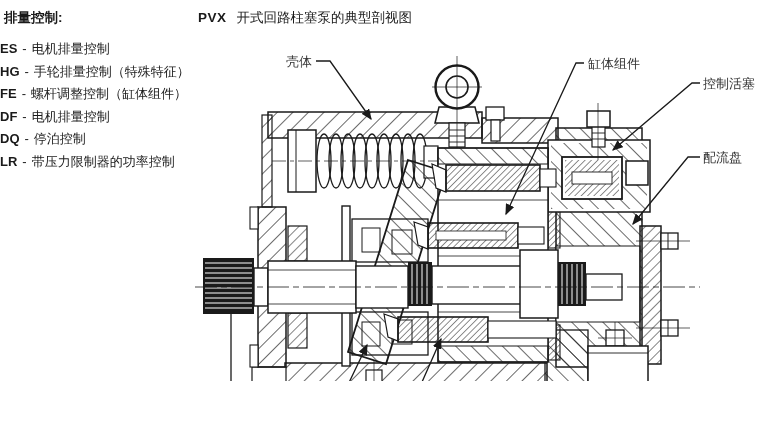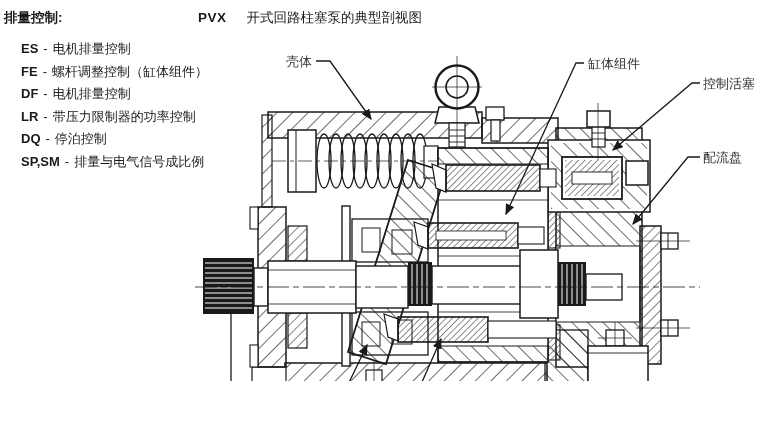--- a/index.html
+++ b/index.html
@@ -1,45 +1,45 @@
 <!DOCTYPE html>
 <html><head>
 <meta charset="utf-8">
 <style>
   html,body{margin:0;padding:0;background:#fff;}
   .page{position:relative;width:763px;height:381px;background:#ffffff;overflow:hidden;
         font-family:"Liberation Sans","DejaVu Sans",sans-serif;color:#1a1a1a;}
   .list-title{position:absolute;left:4px;top:9px;font-size:13.5px;font-weight:bold;}
   .diagram-title{position:absolute;left:198px;top:9px;font-size:13.5px;}
-  .diagram-title .code{font-weight:bold;margin-right:20px;letter-spacing:.5px;}
-  .control-list{position:absolute;left:21px;top:38px;}
+  .diagram-title .code{font-weight:bold;margin-right:10px;letter-spacing:.5px;}
+  .control-list{position:absolute;left:0;top:38px;}
   .control-row{height:22.6px;line-height:22.6px;font-size:13px;white-space:nowrap;}
   .control-row .code{font-weight:bold;}
   .control-row .sep{margin:0 5px;}
   svg.diagram{position:absolute;left:0;top:0;}
   svg text{font-family:"Liberation Sans","DejaVu Sans",sans-serif;font-size:13px;fill:#333;}
 </style>
 </head>
 <body>
 
 <div class="page">
 
   <div class="list-title">排量控制:</div>
 
   <div class="diagram-title">
     <span class="code">PVX</span><span>开式回路柱塞泵的典型剖视图</span>
   </div>
 
   <div class="control-list">
     <div class="control-row"><span class="code">ES</span><span class="sep">-</span><span>电机排量控制</span></div>
+    <div class="control-row"><span class="code">HG</span><span class="sep">-</span><span>手轮排量控制（特殊特征）</span></div>
     <div class="control-row"><span class="code">FE</span><span class="sep">-</span><span>螺杆调整控制（缸体组件）</span></div>
     <div class="control-row"><span class="code">DF</span><span class="sep">-</span><span>电机排量控制</span></div>
+    <div class="control-row"><span class="code">DQ</span><span class="sep">-</span><span>停泊控制</span></div>
     <div class="control-row"><span class="code">LR</span><span class="sep">-</span><span>带压力限制器的功率控制</span></div>
-    <div class="control-row"><span class="code">DQ</span><span class="sep">-</span><span>停泊控制</span></div>
-    <div class="control-row"><span class="code">SP,SM</span><span class="sep">-</span><span>排量与电气信号成比例</span></div>
   </div>
 
   <svg class="diagram" width="763" height="437" viewBox="0 0 763 437">
     <defs>
       <pattern id="hA" patternUnits="userSpaceOnUse" width="11" height="11" patternTransform="rotate(45)">
         <line x1="0" y1="0" x2="0" y2="11" stroke="#1a1a1a" stroke-width="1.3"></line>
       </pattern>
       <pattern id="hB" patternUnits="userSpaceOnUse" width="11" height="11" patternTransform="rotate(-45)">
         <line x1="0" y1="0" x2="0" y2="11" stroke="#1a1a1a" stroke-width="1.3"></line>
       </pattern>

